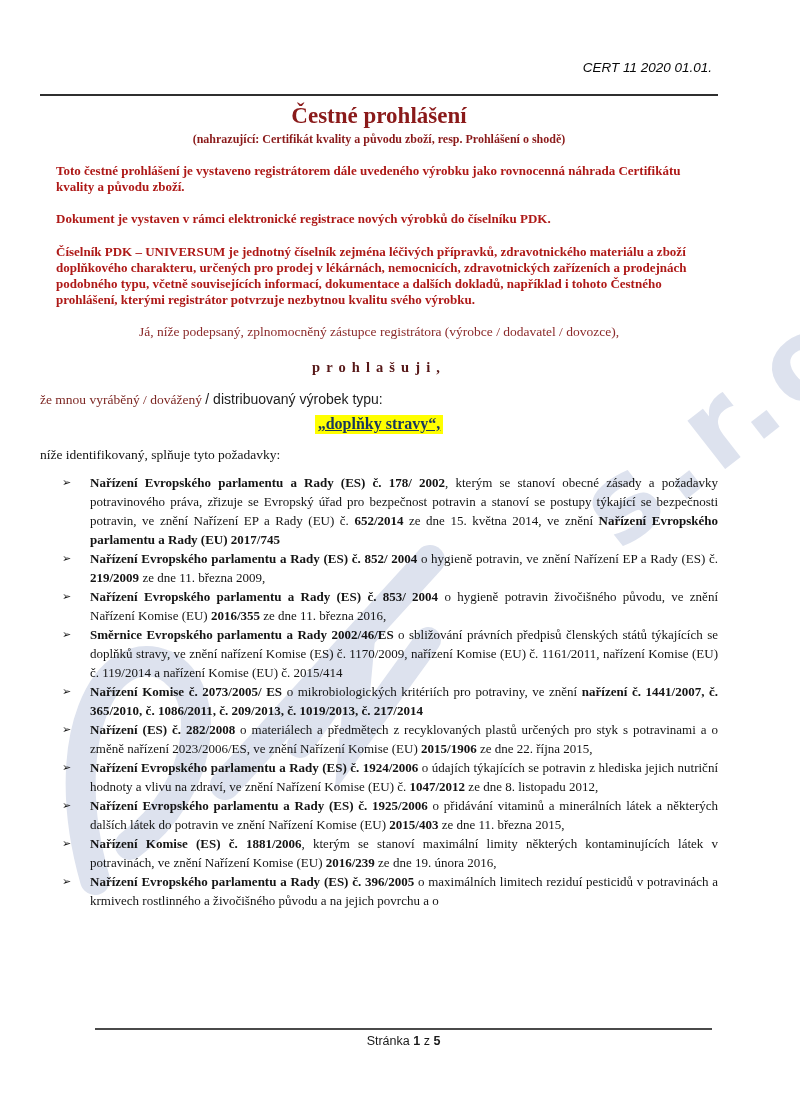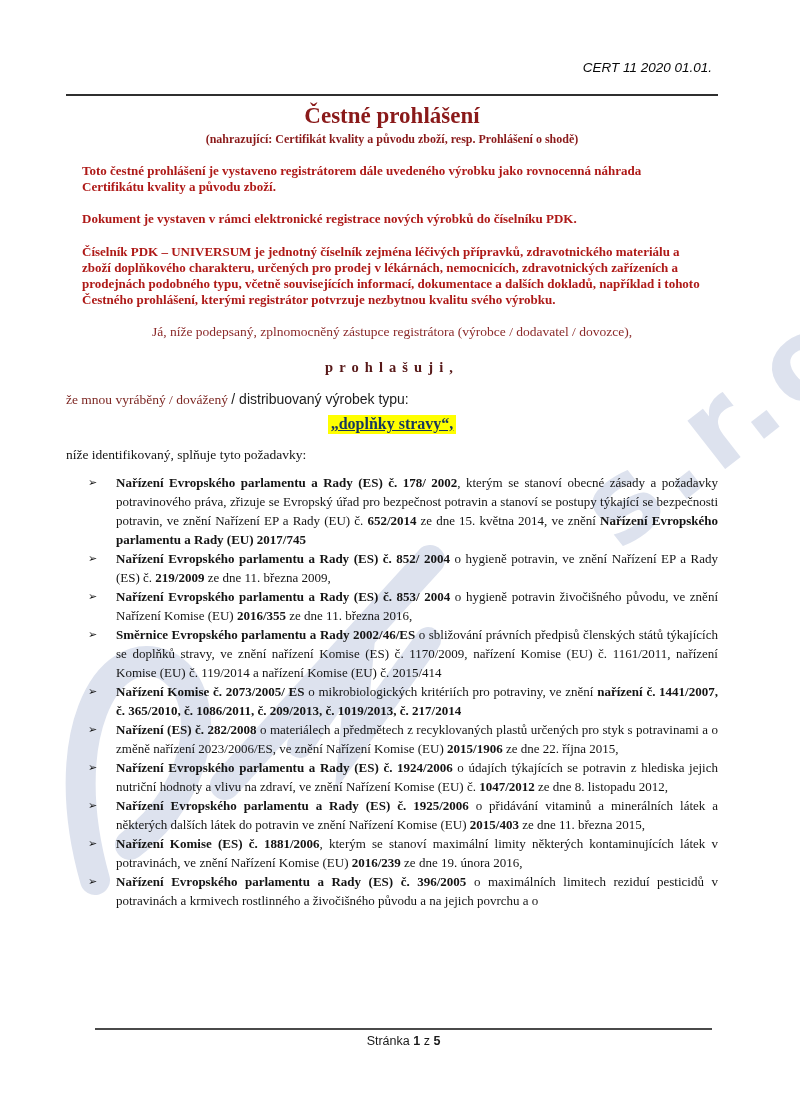--- a/index.html
+++ b/index.html
@@ -17,21 +17,21 @@
   .watermark-text{
     position:absolute;left:555px;top:470px;
     transform:rotate(-38deg);transform-origin:left top;
     font-family:"DejaVu Sans", sans-serif;
     font-weight:bold;font-size:112px;letter-spacing:8px;
     color:var(--watermark-blue,#dde2ee);
     white-space:nowrap;
   }
   .content{
     position:relative;z-index:1;
-    padding:0 82px 0 66px;
+    padding:0 82px 0 40px;
   }
   .doc-code{
     position:absolute;top:60px;right:88px;z-index:2;
     font-family:"Liberation Sans", sans-serif;
     font-style:italic;font-size:13.5px;color:#0a0a0a;
   }
   .header-rule{
     margin-top:94px;height:0;
     border-top:2px solid #2f2f2f;
   }

